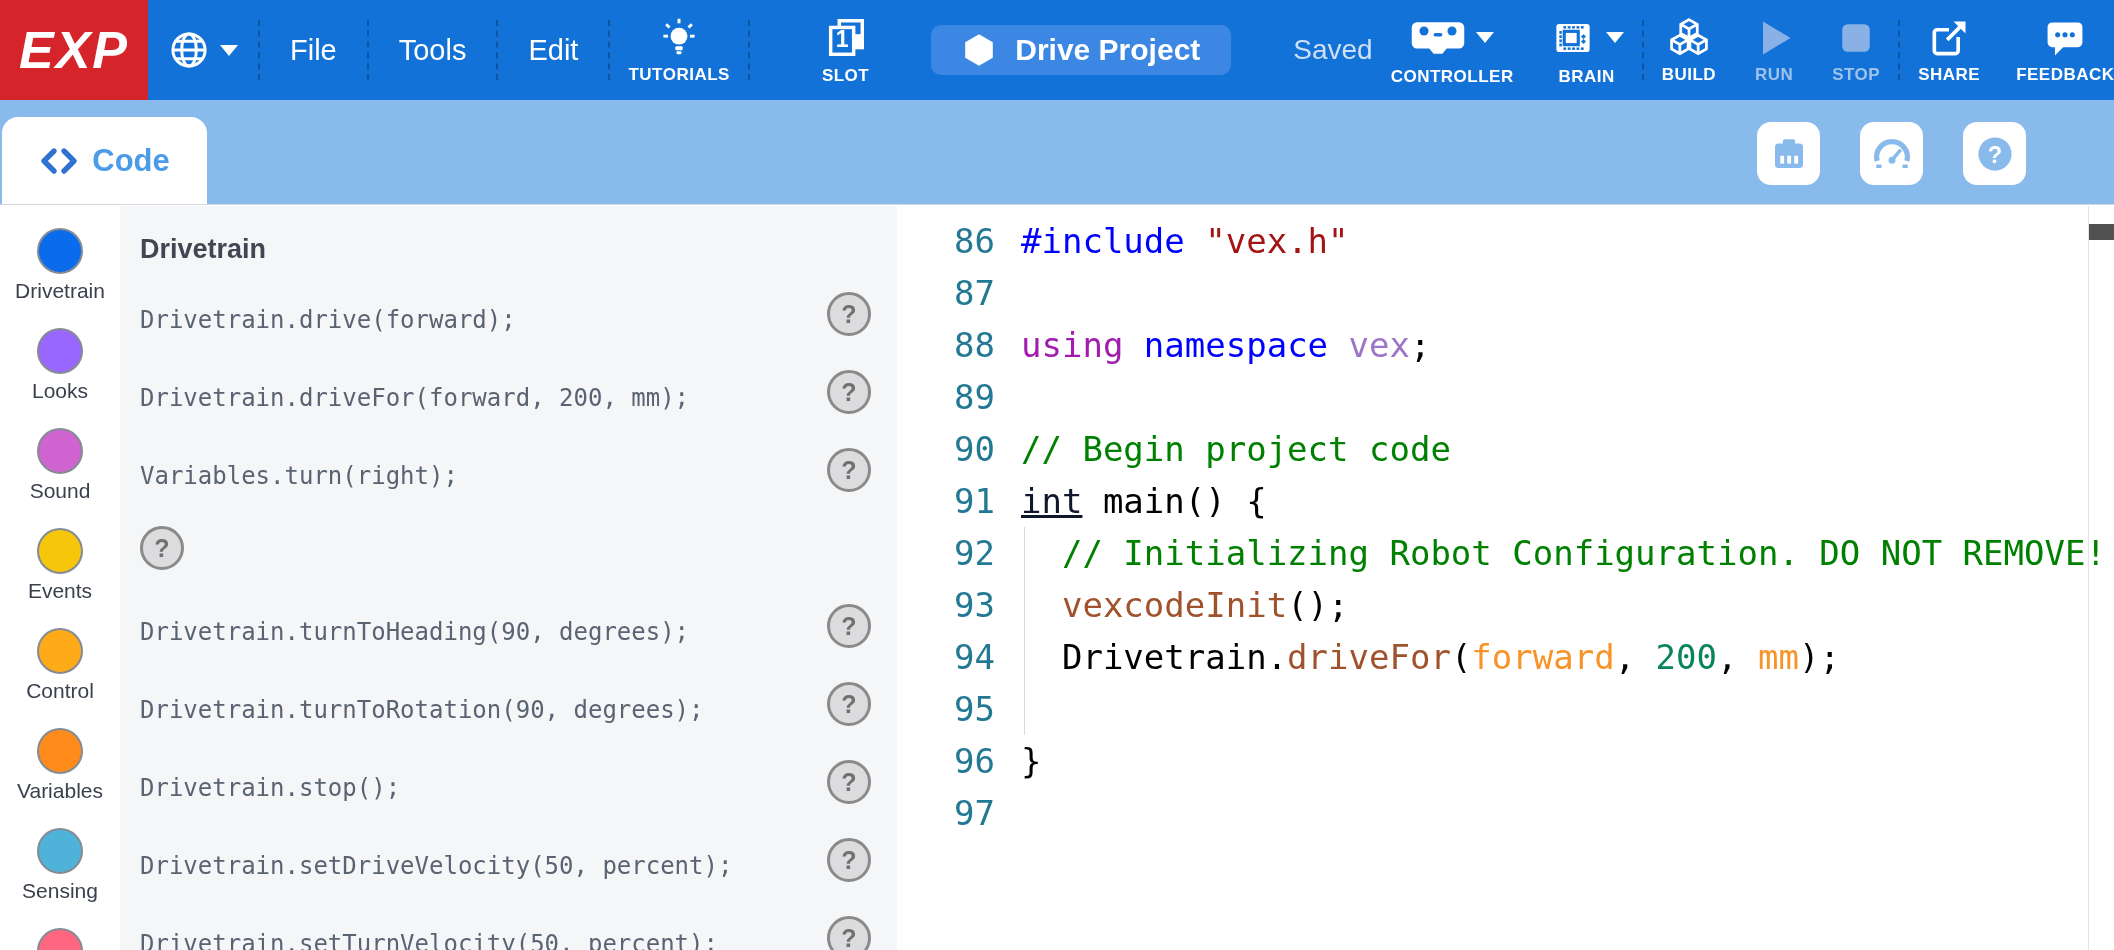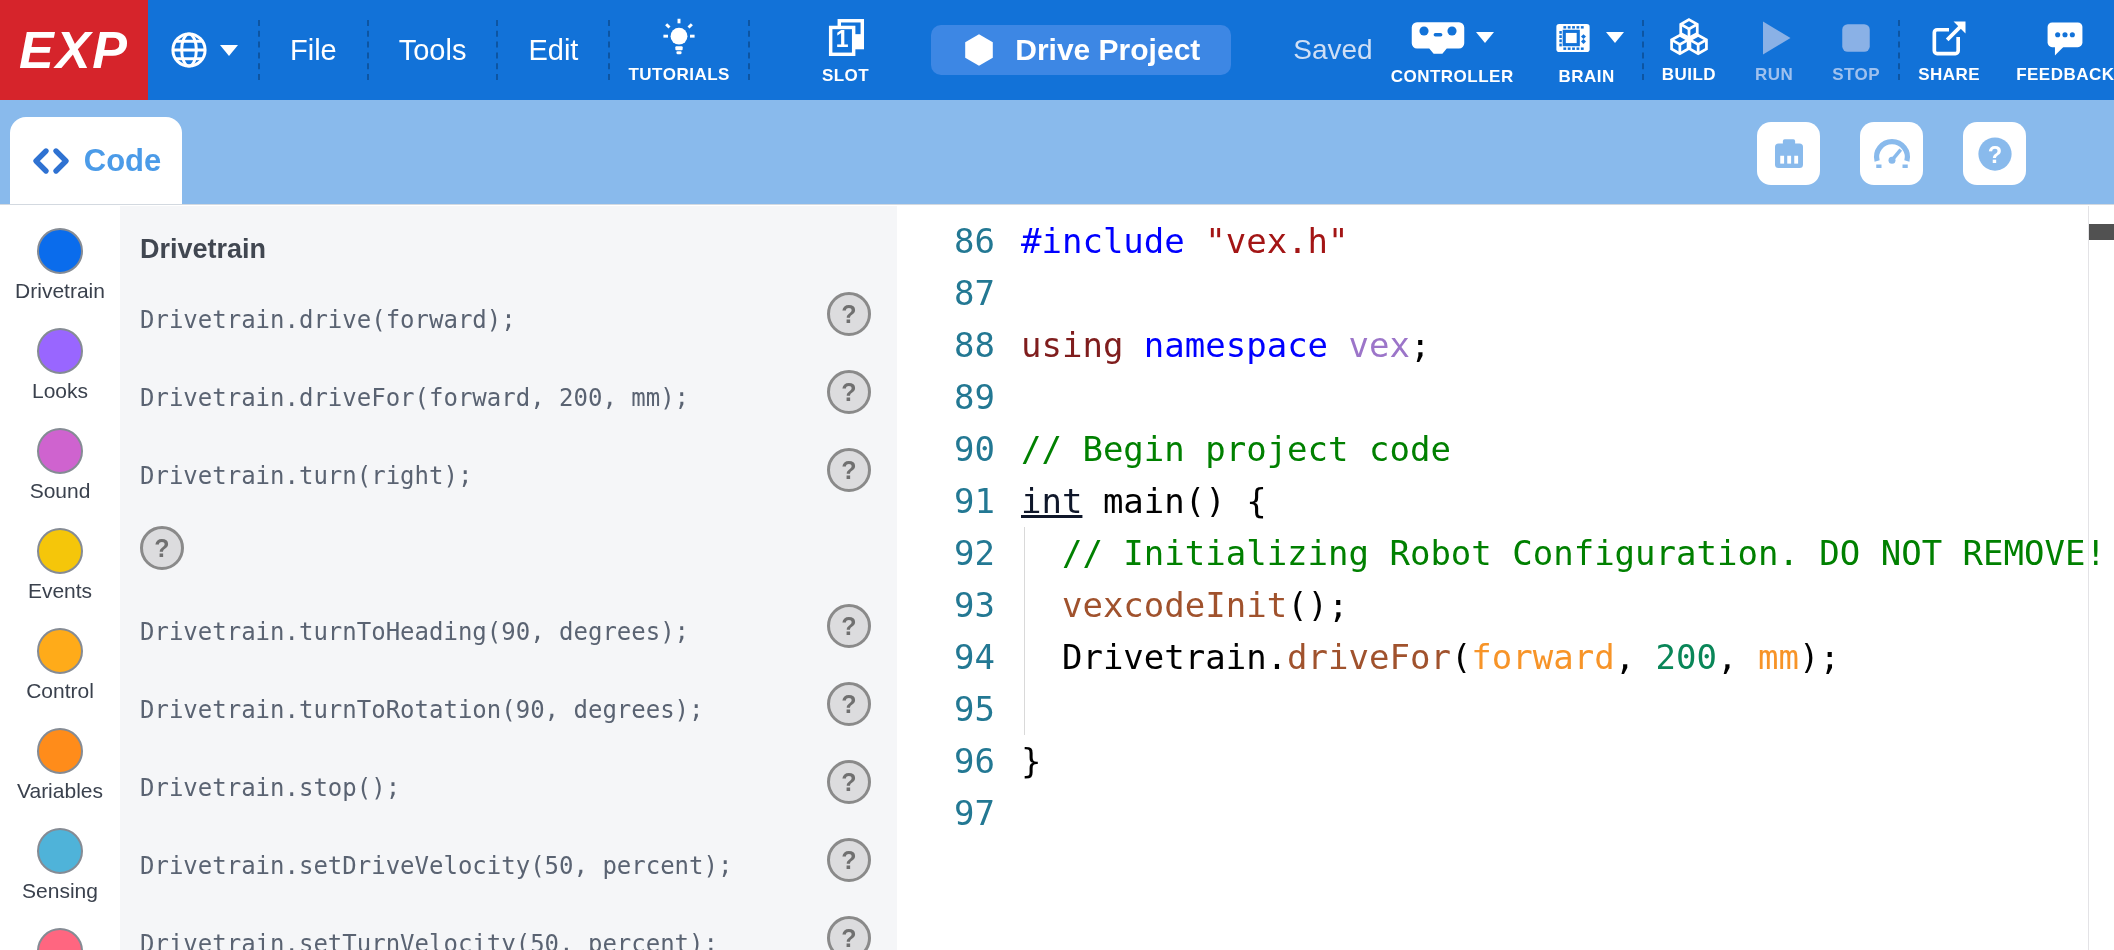--- a/index.html
+++ b/index.html
@@ -39,21 +39,21 @@
   .saved { margin-left:62px; font-size:28px; color:#cfdff5; align-self:center; }
   .right-cluster { margin-left:auto; display:flex; align-items:stretch; padding-right:12px; }
   .disabled .lbl { color:#9fc1ee; }
 
   
   .lightbar {
     height:105px; background:#89baec; position:relative; display:flex; align-items:flex-end;
     border-bottom:1px solid #d3d9e0; z-index:2;
   }
   .code-tab {
-    margin-left:10px; width:172px; height:87px; background:#fff; border-radius:16px 16px 0 0;
+    margin-left:2px; width:205px; height:87px; background:#fff; border-radius:16px 16px 0 0;
     display:flex; align-items:center; justify-content:center; gap:13px; cursor:pointer;
   }
   .code-tab .txt { font-size:31px; font-weight:600; color:#4b9be8; }
   .hdr-btns { position:absolute; right:88px; top:22px; display:flex; gap:40px; }
   .hdr-btn {
     width:63px; height:63px; background:#fff; border-radius:14px;
     display:flex; align-items:center; justify-content:center; cursor:pointer;
   }
 
   
@@ -366,21 +366,21 @@
     <div class="cmd-code">Drivetrain.drive(forward);</div>
     <div class="help-btn">?</div>
   </div>
 
   <div class="cmd-row">
     <div class="cmd-code">Drivetrain.driveFor(forward, 200, mm);</div>
     <div class="help-btn">?</div>
   </div>
 
   <div class="cmd-row">
-    <div class="cmd-code">Drivetrain.turn(right);</div>
+    <div class="cmd-code">Variables.turn(right);</div>
     <div class="help-btn">?</div>
   </div>
 
   <div class="cmd-row">
     <div class="help-btn">?</div>
   </div>
 
   <div class="cmd-row">
     <div class="cmd-code">Drivetrain.turnToHeading(90, degrees);</div>
     <div class="help-btn">?</div>
@@ -415,21 +415,21 @@
     <span class="ctext"><span style="color: rgb(0, 0, 255);">#include</span><span style="color: rgb(0, 0, 0);"> </span><span style="color: rgb(163, 21, 21);">"vex.h"</span></span>
   </div>
 
   <div class="code-line">
     <span class="gutter">87</span>
     <span class="ctext"></span>
   </div>
 
   <div class="code-line">
     <span class="gutter">88</span>
-    <span class="ctext"><span style="color: #7f1d1d;">using</span><span style="color: rgb(0, 0, 0);"> </span><span style="color: rgb(0, 0, 255);">namespace</span><span style="color: rgb(0, 0, 0);"> </span><span style="color: rgb(156, 117, 201);">vex</span><span style="color: rgb(0, 0, 0);">;</span></span>
+    <span class="ctext"><span style="color: #a21caf;">using</span><span style="color: rgb(0, 0, 0);"> </span><span style="color: rgb(0, 0, 255);">namespace</span><span style="color: rgb(0, 0, 0);"> </span><span style="color: rgb(156, 117, 201);">vex</span><span style="color: rgb(0, 0, 0);">;</span></span>
   </div>
 
   <div class="code-line">
     <span class="gutter">89</span>
     <span class="ctext"></span>
   </div>
 
   <div class="code-line">
     <span class="gutter">90</span>
     <span class="ctext"><span style="color: rgb(0, 128, 0);">// Begin project code</span></span>

